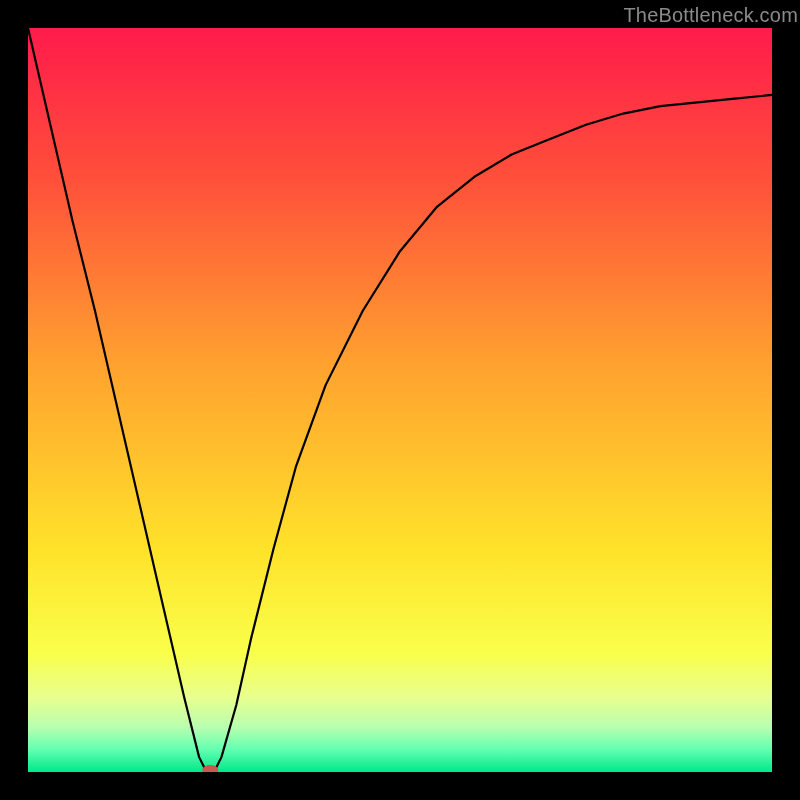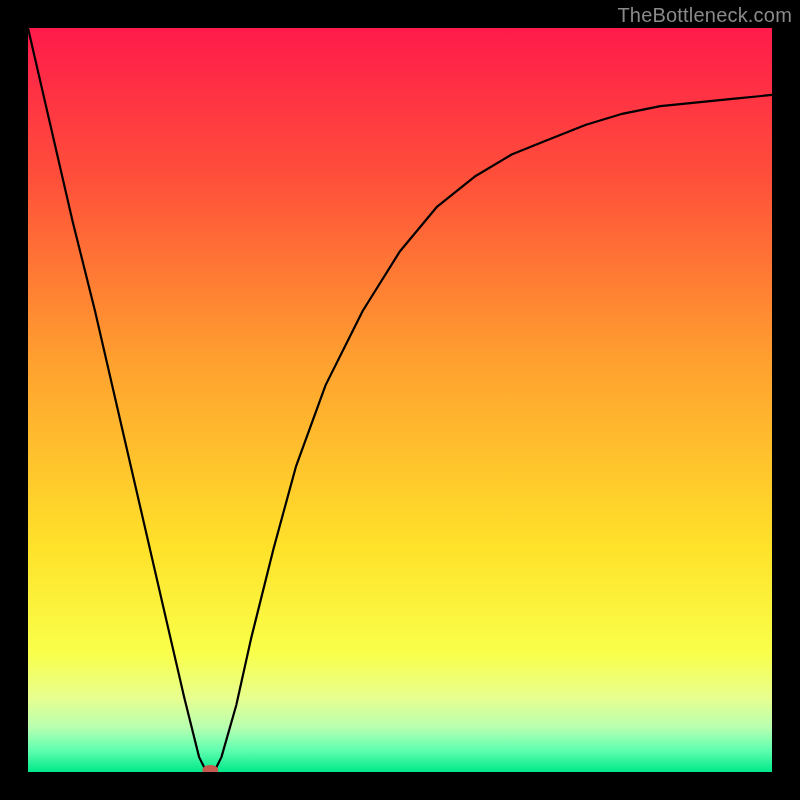--- a/index.html
+++ b/index.html
@@ -15,21 +15,21 @@
     position: absolute;
     left: 28px;
     top: 28px;
     width: 744px;
     height: 744px;
     background: #000;
   }
   .watermark {
     position: absolute;
     top: 4px;
-    right: 8px;
+    right: 2px;
     color: #8a8a8a;
     font-size: 20px;
     font-weight: 500;
     letter-spacing: 0.2px;
     margin-left: 36px;
   }
   svg { display: block; }
 </style>
 </head>
 <body>

